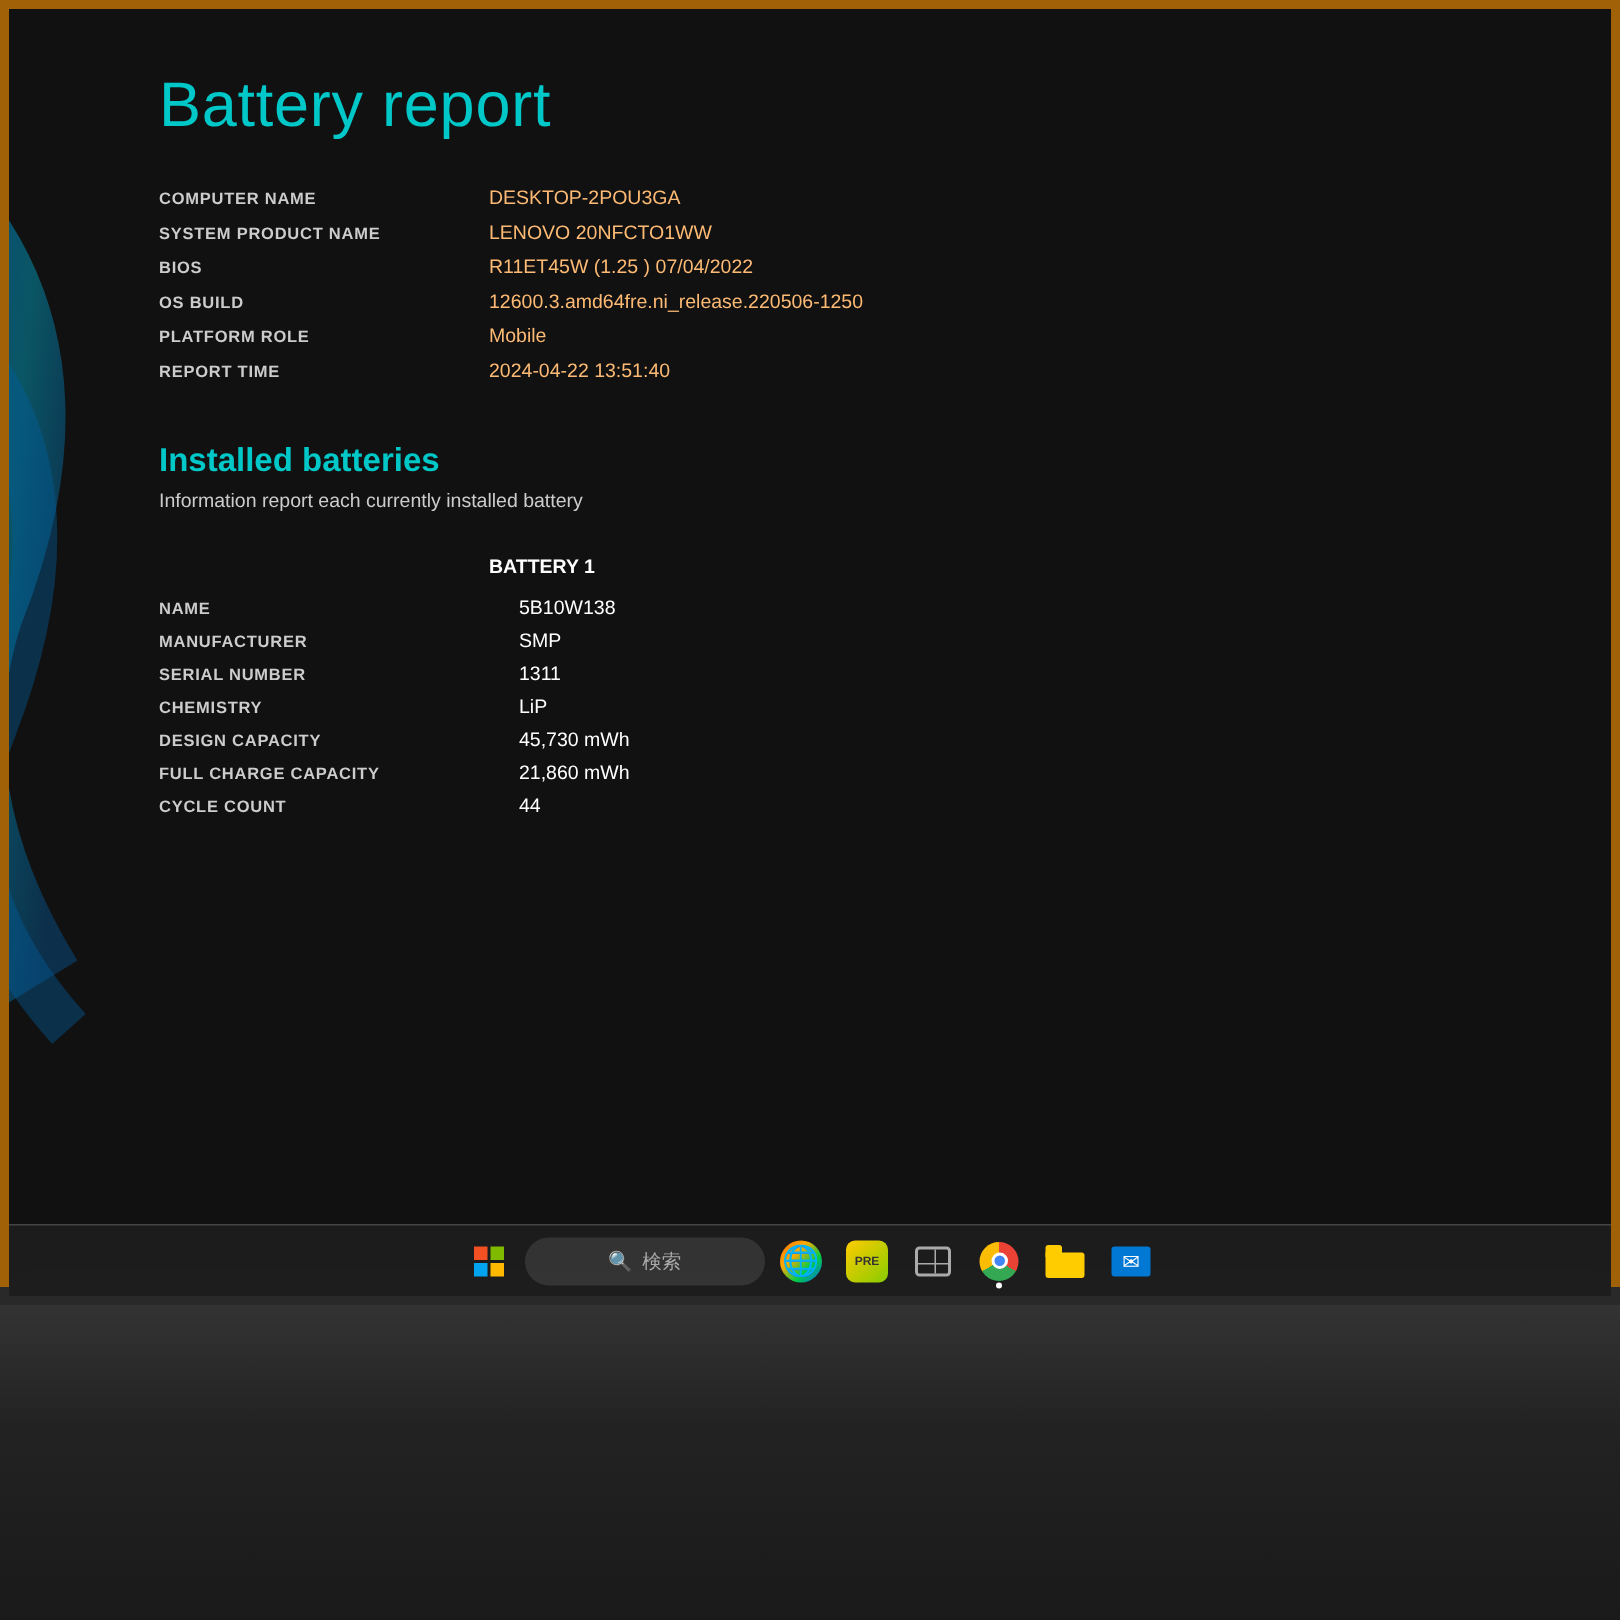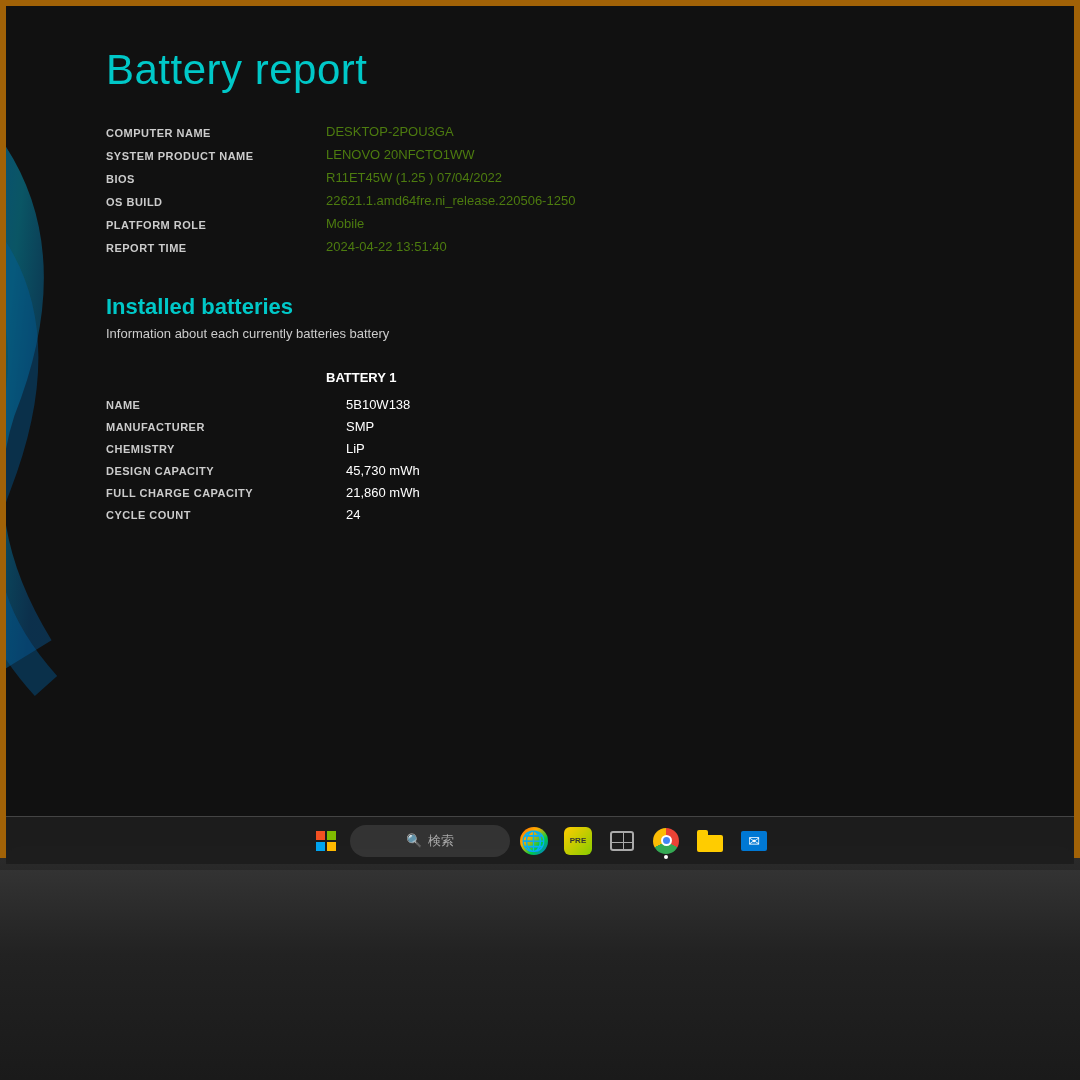--- a/index.html
+++ b/index.html
@@ -74,21 +74,21 @@
       font-size: 11px;
       font-weight: 700;
       color: #cccccc;
       letter-spacing: 0.5px;
       text-transform: uppercase;
       flex-shrink: 0;
     }
 
     .info-value {
       font-size: 13px;
-      color: #4d7c0f;
+      color: #fdba74;
       font-weight: 400;
     }
 
     
     .section-title {
       font-size: 22px;
       font-weight: 700;
       color: #00c8c8;
       margin-bottom: 6px;
     }
@@ -263,67 +263,71 @@
         <div class="info-row">
       <span class="info-label">SYSTEM PRODUCT NAME</span>
       <span class="info-value">LENOVO 20NFCTO1WW</span>
     </div>
         <div class="info-row">
       <span class="info-label">BIOS</span>
       <span class="info-value">R11ET45W (1.25 ) 07/04/2022</span>
     </div>
         <div class="info-row">
       <span class="info-label">OS BUILD</span>
-      <span class="info-value">22621.1.amd64fre.ni_release.220506-1250</span>
+      <span class="info-value">12600.3.amd64fre.ni_release.220506-1250</span>
     </div>
         <div class="info-row">
       <span class="info-label">PLATFORM ROLE</span>
       <span class="info-value">Mobile</span>
     </div>
         <div class="info-row">
       <span class="info-label">REPORT TIME</span>
       <span class="info-value">2024-04-22  13:51:40</span>
     </div>
       </div>
 
     <div class="battery-section">
       <h2 class="section-title">Installed batteries</h2>
-      <p class="section-subtitle">Information about each currently batteries battery</p>
+      <p class="section-subtitle">Information report each currently installed battery</p>
 
       <div class="battery-table">
 
         <div class="battery-header-row">
           <div class="battery-header-spacer"></div>
           <div class="battery-header-label">BATTERY 1</div>
         </div>
 
         <div id="battery-rows-container">
             <div class="battery-row">
       <span class="battery-label">NAME</span>
       <span class="battery-value">5B10W138</span>
     </div>
             <div class="battery-row">
       <span class="battery-label">MANUFACTURER</span>
       <span class="battery-value">SMP</span>
     </div>
             <div class="battery-row">
+      <span class="battery-label">SERIAL NUMBER</span>
+      <span class="battery-value">1311</span>
+    </div>
+            <div class="battery-row">
       <span class="battery-label">CHEMISTRY</span>
       <span class="battery-value">LiP</span>
     </div>
             <div class="battery-row">
       <span class="battery-label">DESIGN CAPACITY</span>
       <span class="battery-value">45,730 mWh</span>
     </div>
             <div class="battery-row">
       <span class="battery-label">FULL CHARGE CAPACITY</span>
       <span class="battery-value">21,860 mWh</span>
     </div>
             <div class="battery-row">
       <span class="battery-label">CYCLE COUNT</span>
-      <span class="battery-value">24</span>
+      <span class="battery-value">44</span>
     </div>
           </div>
       </div>
     </div>
 
   </div>
 
   <div class="taskbar">
 
     <div class="taskbar-item">

